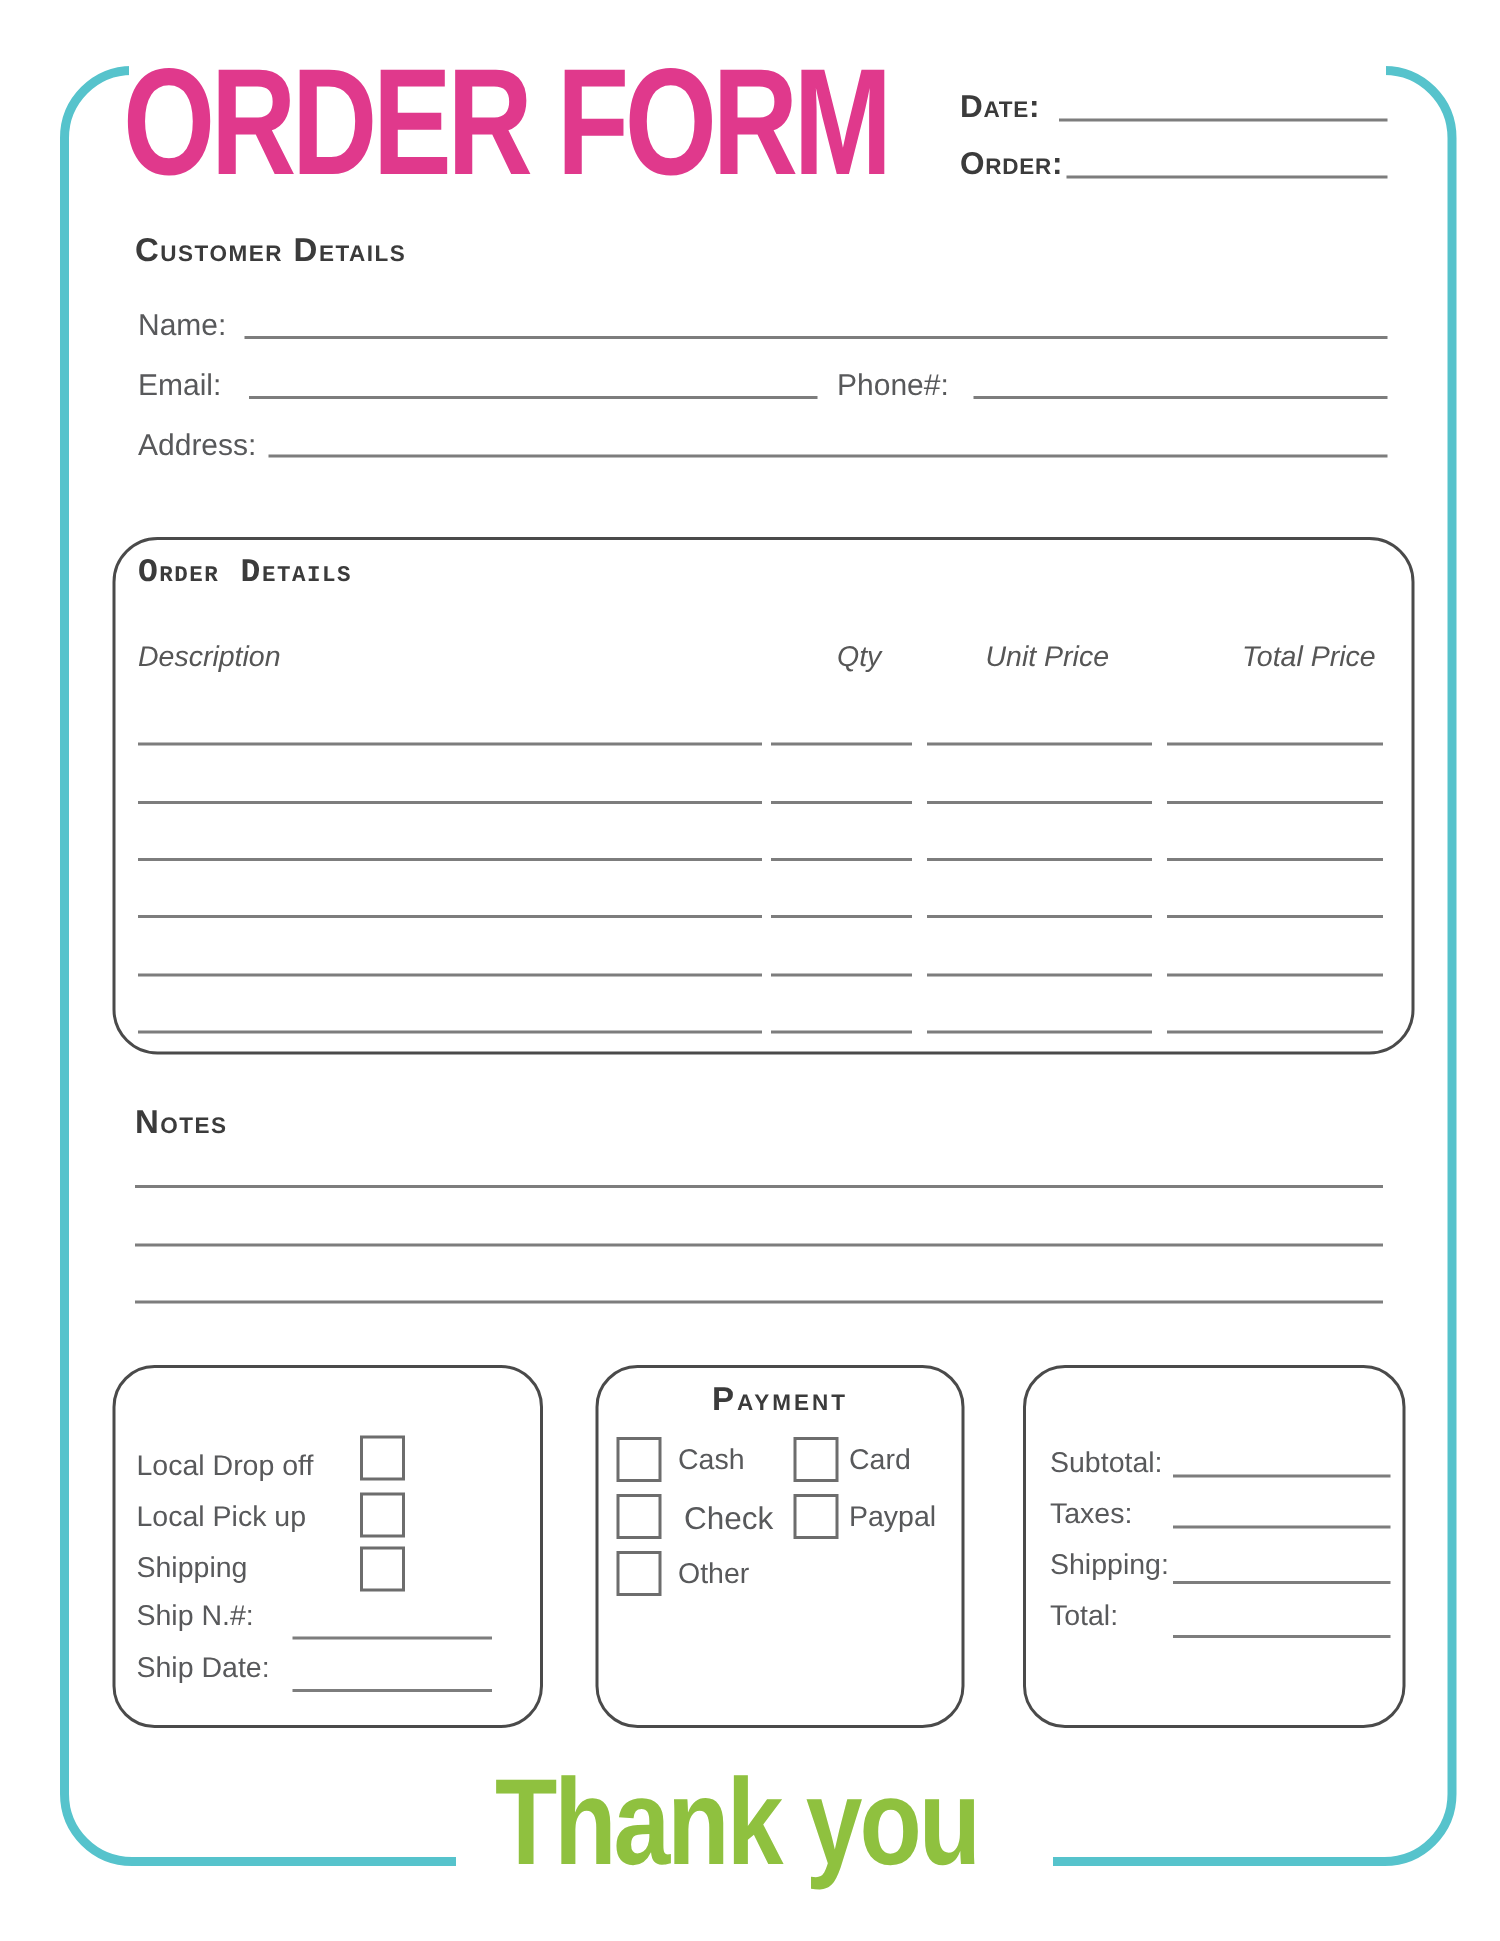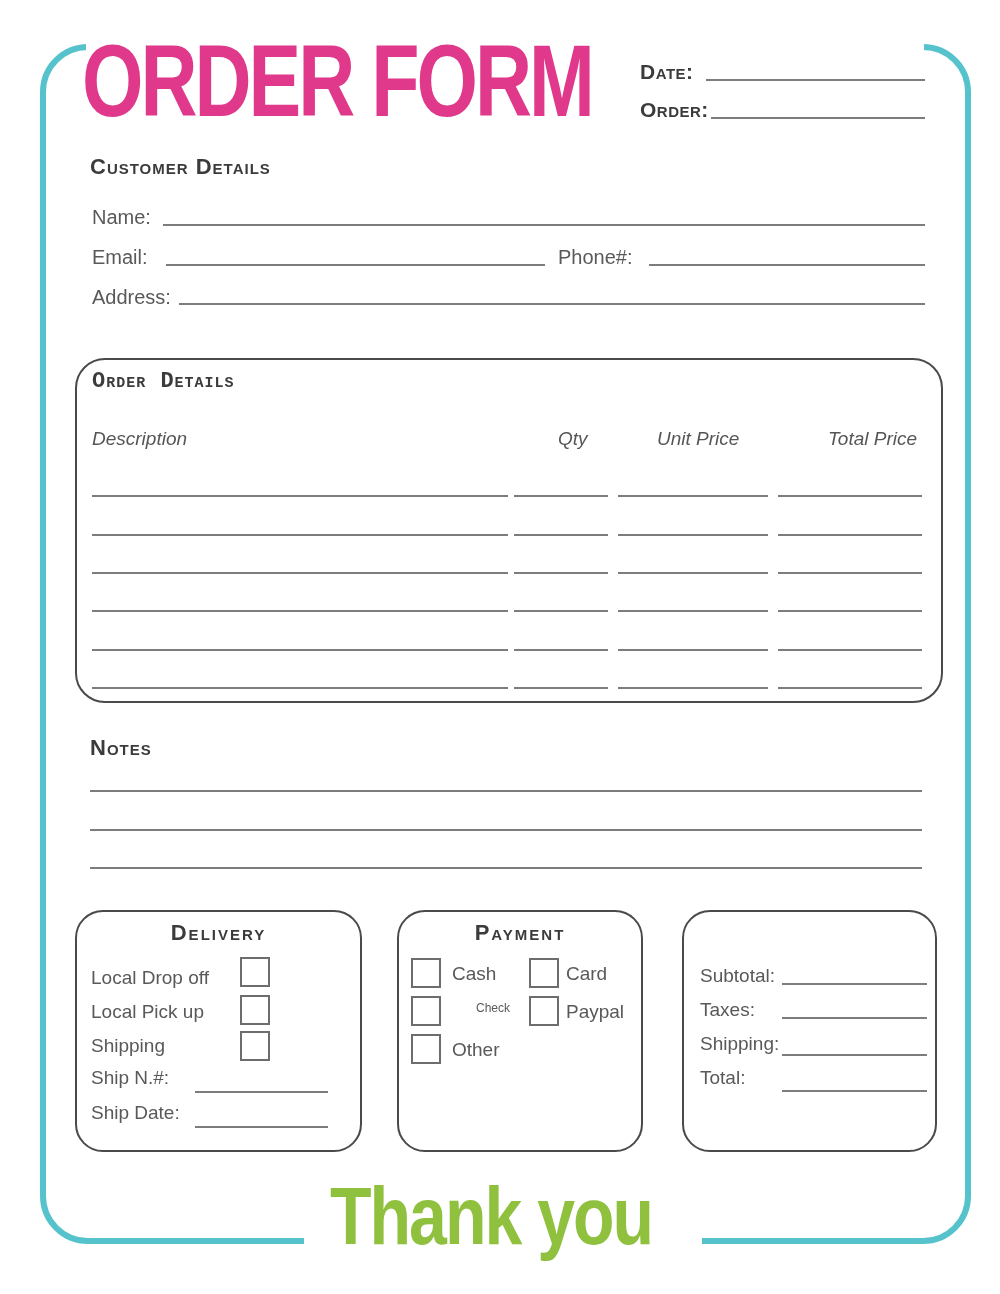--- a/index.html
+++ b/index.html
@@ -128,21 +128,20 @@
       <div class="line" style="left:618px;top:687px;width:150px;"></div>
       <div class="line" style="left:778px;top:687px;width:144px;"></div>
     </div>
 
     <div class="heading" style="left:90px;top:737px;">Notes</div>
     <div class="line" style="left:90px;top:790px;width:832px;"></div>
     <div class="line" style="left:90px;top:829px;width:832px;"></div>
     <div class="line" style="left:90px;top:867px;width:832px;"></div>
 
     <div class="box" style="left:75px;top:910px;width:287px;height:242px;"></div>
-    <div class="box-heading" style="left:75px;top:922px;width:287px;">Delivery</div>
 
     <div class="label" style="left:91px;top:968px;font-size:19px;">Local Drop off</div>
     <div class="checkbox" style="left:240px;top:957px;"></div>
 
     <div class="label" style="left:91px;top:1002px;font-size:19px;">Local Pick up</div>
     <div class="checkbox" style="left:240px;top:995px;"></div>
 
     <div class="label" style="left:91px;top:1036px;font-size:19px;">Shipping</div>
     <div class="checkbox" style="left:240px;top:1031px;"></div>
 
@@ -154,21 +153,21 @@
 
     <div class="box" style="left:397px;top:910px;width:246px;height:242px;"></div>
     <div class="box-heading" style="left:397px;top:922px;width:246px;">Payment</div>
 
     <div class="checkbox" style="left:411px;top:958px;"></div>
     <div class="label" style="left:452px;top:964px;font-size:19px;">Cash</div>
     <div class="checkbox" style="left:529px;top:958px;"></div>
     <div class="label" style="left:566px;top:964px;font-size:19px;">Card</div>
 
     <div class="checkbox" style="left:411px;top:996px;"></div>
-    <div class="label" style="left:476px;top:1002px;font-size:12px;">Check</div>
+    <div class="label" style="left:456px;top:1002px;font-size:21px;">Check</div>
     <div class="checkbox" style="left:529px;top:996px;"></div>
     <div class="label" style="left:566px;top:1002px;font-size:19px;">Paypal</div>
 
     <div class="checkbox" style="left:411px;top:1034px;"></div>
     <div class="label" style="left:452px;top:1040px;font-size:19px;">Other</div>
 
     <div class="box" style="left:682px;top:910px;width:255px;height:242px;"></div>
 
     <div class="label" style="left:700px;top:966px;font-size:19px;">Subtotal:</div>
     <div class="line" style="left:782px;top:983px;width:145px;"></div>

